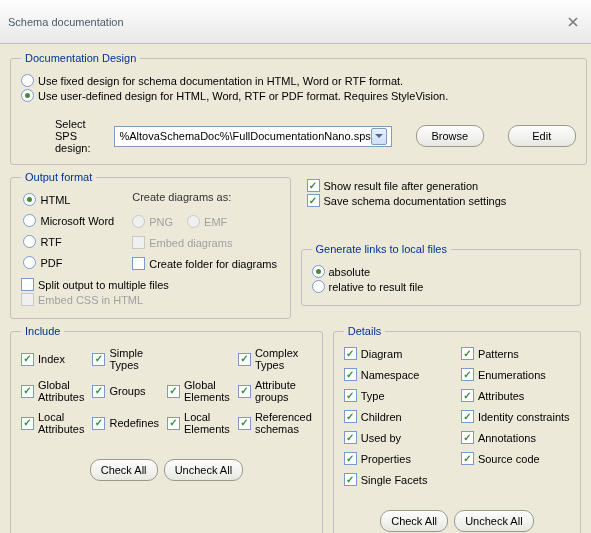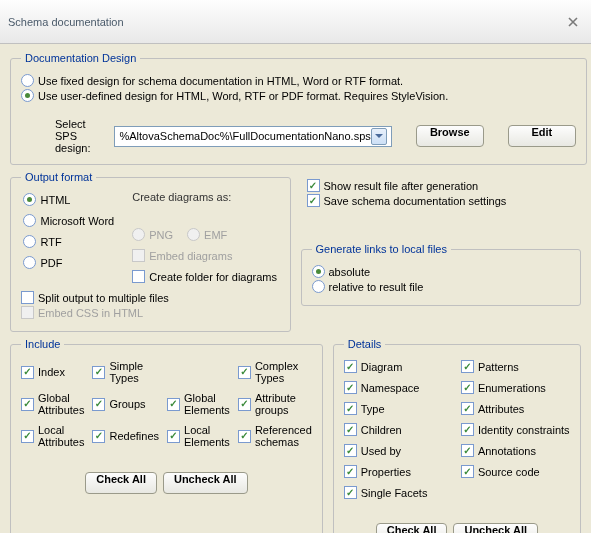--- a/index.html
+++ b/index.html
@@ -13,32 +13,32 @@
   .radio, .check { width: 13px; height: 13px; border: 1px solid #7A9ACF; background: #fff; display: inline-flex; align-items: center; justify-content: center; flex-shrink: 0; }
   .radio { border-radius: 50%; }
   .radio.sel::after { content: ""; width: 5px; height: 5px; background: #4A8A3A; border-radius: 50%; }
   .check.sel::after { content: "✓"; color: #3A8A3A; font-size: 10px; font-weight: bold; line-height: 1; }
   .disabled { color: #A0A0A0; }
   .disabled .radio, .disabled .check { border-color: #C8C8C8; background: #F0F0F0; }
   label { cursor: default; }
   .combo { display: flex; border: 1px solid #7F9DB9; background: #fff; height: 21px; align-items: center; padding: 7px 4px; }
   .combo .arrow { width: 16px; height: 17px; background: linear-gradient(#E8F0FB,#CDE0F6); border: 1px solid #7F9DB9; border-radius: 2px; display: flex; align-items: center; justify-content: center; margin-left: auto; }
   .combo .arrow::after { content: ""; border: 4px solid transparent; border-top-color: #4A6A9A; margin-top: 3px; }
-  .btn { background: linear-gradient(#FDFDFD,#E8E8E2); border: 1px solid #9A9A8A; border-radius: 4px; height: 22px; min-width: 68px; padding: 0 10px; display: inline-flex; justify-content: center; cursor: default; font-weight: bold; }
+  .btn { background: linear-gradient(#FDFDFD,#E8E8E2); border: 1px solid #9A9A8A; border-radius: 10px; height: 22px; min-width: 68px; padding: 0 10px; display: inline-flex; align-items: center; justify-content: center; cursor: default; }
   .btn.default { box-shadow: 0 0 0 1px #5A8AD6 inset, 0 0 0 2px #C0D8F8 inset; }
   .btn-row { display: flex; justify-content: center; gap: 6px; margin-top: 22px; }
   .sps-row { display: flex; align-items: center; gap: 24px; margin-top: 16px; }
   .sps-row .combo { flex: 1; }
   .two-col { display: flex; gap: 10px; }
   .two-col > * { flex: 1; }
   .grid2 { display: grid; grid-template-columns: 1fr 1fr 1fr 1fr; column-gap: 8px; row-gap: 4px; }
   .grid3 { display: grid; grid-template-columns: 1fr 1fr; column-gap: 8px; row-gap: 4px; }
   .of-cols { display: flex; gap: 18px; justify-content: center; }
   .of-col { display: flex; flex-direction: column; gap: 4px; }
-  .sub-label { color: #333; margin-bottom: 19px; }
+  .sub-label { color: #333; margin-bottom: 6px; }
   .footer { display: flex; justify-content: flex-end; gap: 6px; padding: 6px 14px 0 0; }
   .spacer { height: 4px; }
 </style>
 </head>
 <body>
 
 <div class="titlebar">
   <span>Schema documentation</span>
   <div class="close">
       <svg width="10" height="10" viewBox="0 0 10 10">

